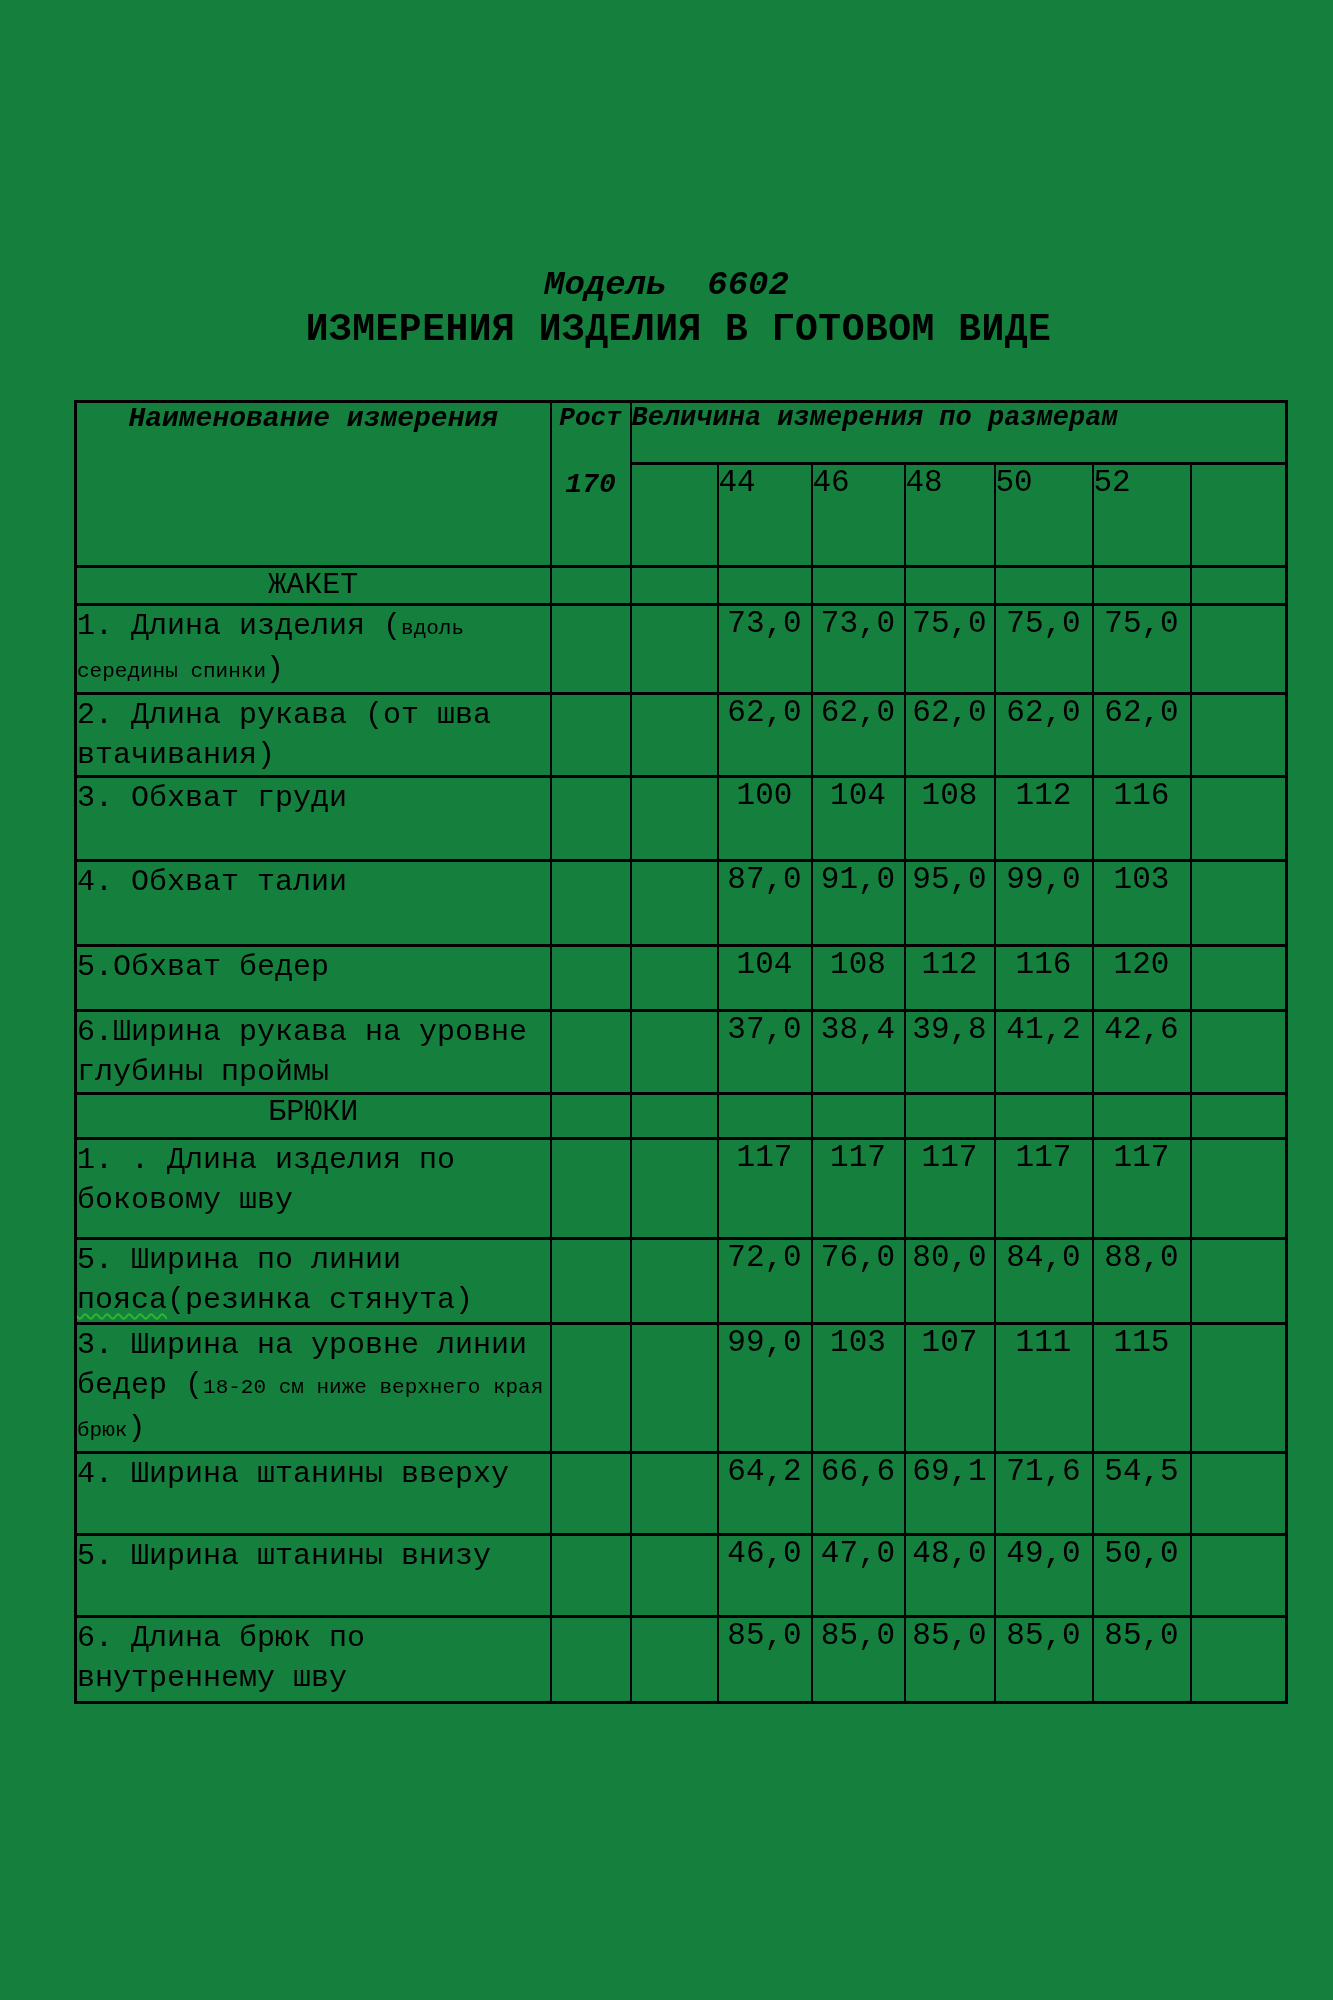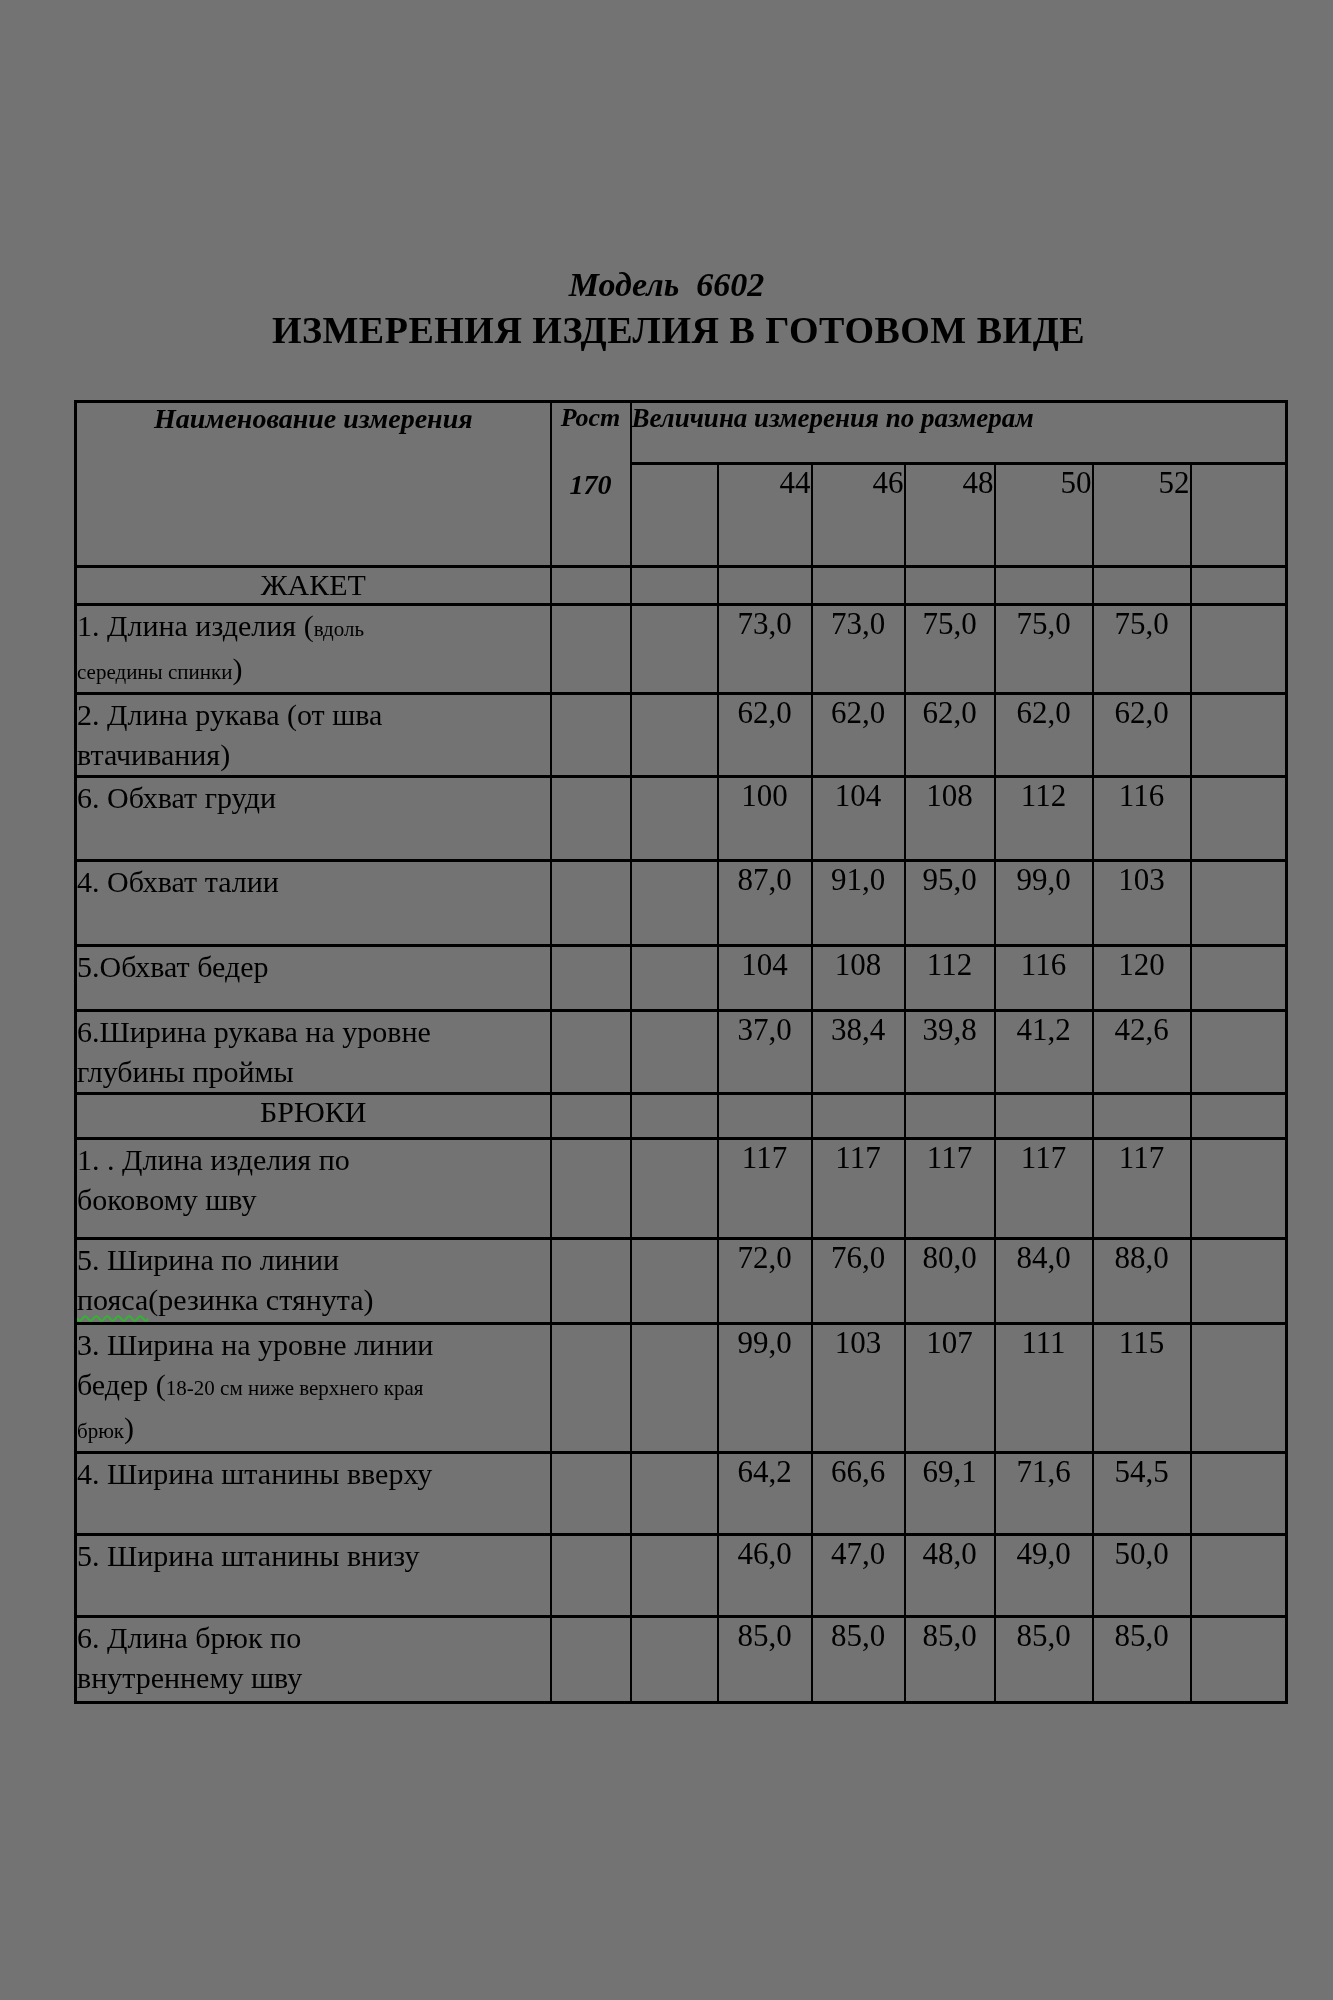--- a/index.html
+++ b/index.html
@@ -1,34 +1,34 @@
 <!DOCTYPE html>
 <html><head>
 <meta charset="utf-8">
 <style>
   html,body{margin:0;padding:0;background:#ffffff;}
-  #page{position:relative;width:1333px;height:2000px;background:#737373;overflow:hidden;
-        font-family:Liberation Serif, serif;color:#000;}
+  #page{position:relative;width:1333px;height:2000px;background:#15803d;overflow:hidden;
+        font-family:Liberation Mono, monospace;color:#000;}
   .title1{position:absolute;top:266px;left:0;width:1333px;text-align:center;
           font-size:34px;font-weight:bold;font-style:italic;white-space:pre;}
   .title2{position:absolute;top:308px;left:0;width:1333px;text-align:center;
           font-size:38px;font-weight:bold;letter-spacing:0.5px;padding-left:12px;}
   table.meas{position:absolute;left:74px;top:400px;width:1211px;
              border-collapse:collapse;table-layout:fixed;
              border:3px solid #000;}
   table.meas td{border-left:2px solid #000;border-right:2px solid #000;
                 border-top:3px solid #000;border-bottom:3px solid #000;
                 padding:0;vertical-align:top;overflow:hidden;}
   
   td.hname{font-size:28px;font-weight:bold;font-style:italic;text-align:center;padding-top:26px;}
   td.hrost{font-size:26px;font-weight:bold;font-style:italic;text-align:center;padding-top:16px;}
   .rostv{font-size:28px;margin-top:36px;}
   td.hspan{font-size:27px;font-weight:bold;font-style:italic;vertical-align:middle;
            padding-left:30px;border-bottom:4px solid #000;}
-  td.hsize{font-size:31px;text-align:right;padding-top:6px;}
+  td.hsize{font-size:31px;text-align:left;padding-top:6px;}
   
   td.name{font-size:30px;line-height:40px;padding:5px 6px 0 8px;margin-left:44px;}
   td.sec{font-size:30px;text-align:center;vertical-align:middle;}
   td.val{font-size:31px;text-align:center;padding-top:5px;}
   .sm{font-size:21px;}
   .sq{text-decoration:underline;text-decoration-style:wavy;
       text-decoration-color:#2eb82e;text-decoration-thickness:2px;text-underline-offset:5px;}
 </style>
 </head>
 <body>
@@ -96,21 +96,21 @@
       <td></td>
           <td></td>
       <td class="val">62,0</td>
       <td class="val">62,0</td>
       <td class="val">62,0</td>
       <td class="val">62,0</td>
       <td class="val">62,0</td>
       <td></td>
     </tr>
     <tr style="height:84px">
-      <td class="name"><span>6. Обхват груди</span></td>
+      <td class="name"><span>3. Обхват груди</span></td>
       <td></td>
           <td></td>
       <td class="val">100</td>
       <td class="val">104</td>
       <td class="val">108</td>
       <td class="val">112</td>
       <td class="val">116</td>
       <td></td>
     </tr>
     <tr style="height:85px">

